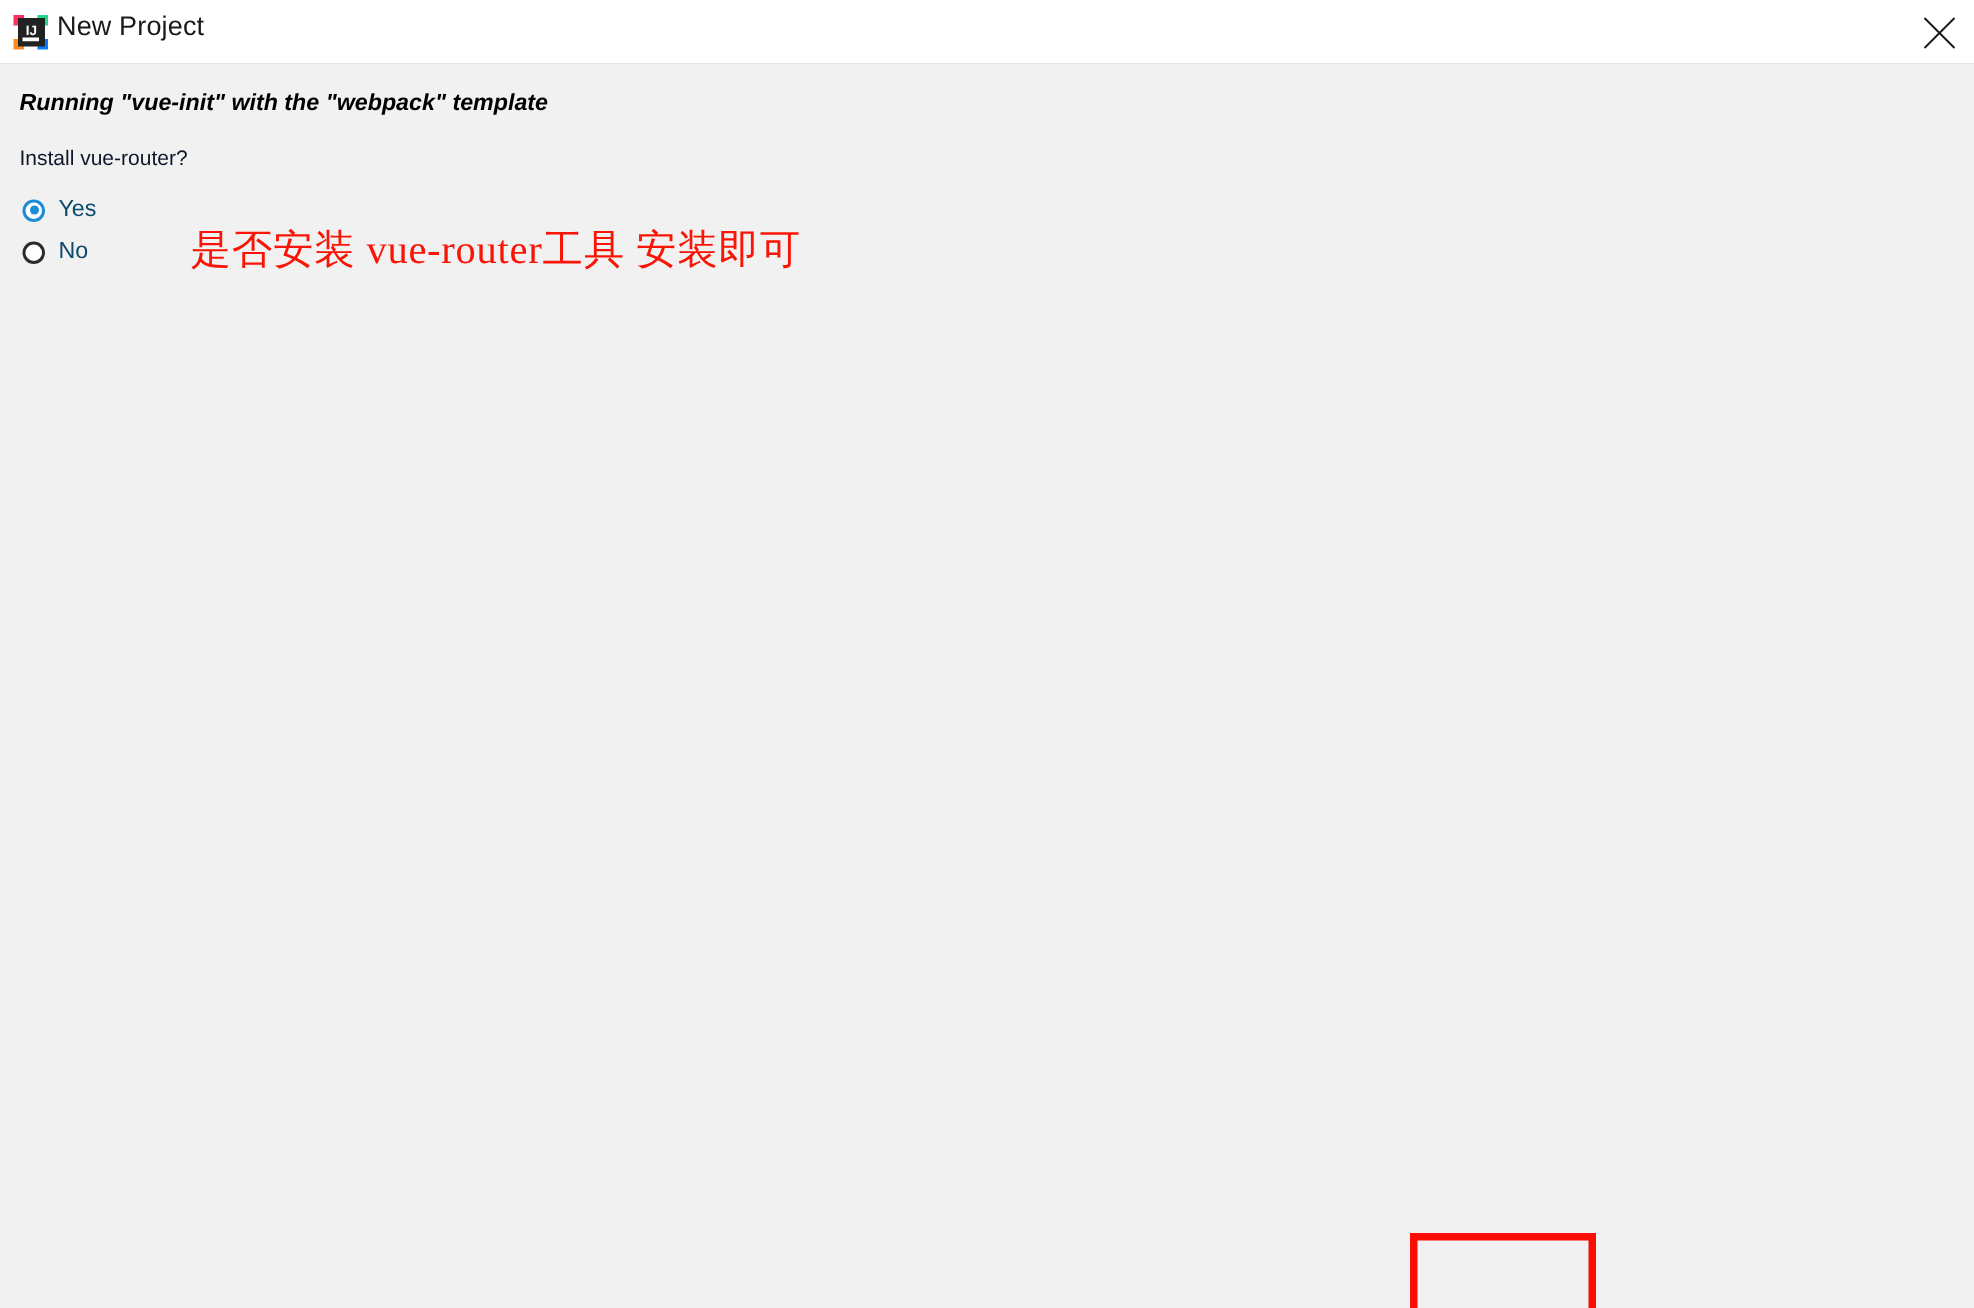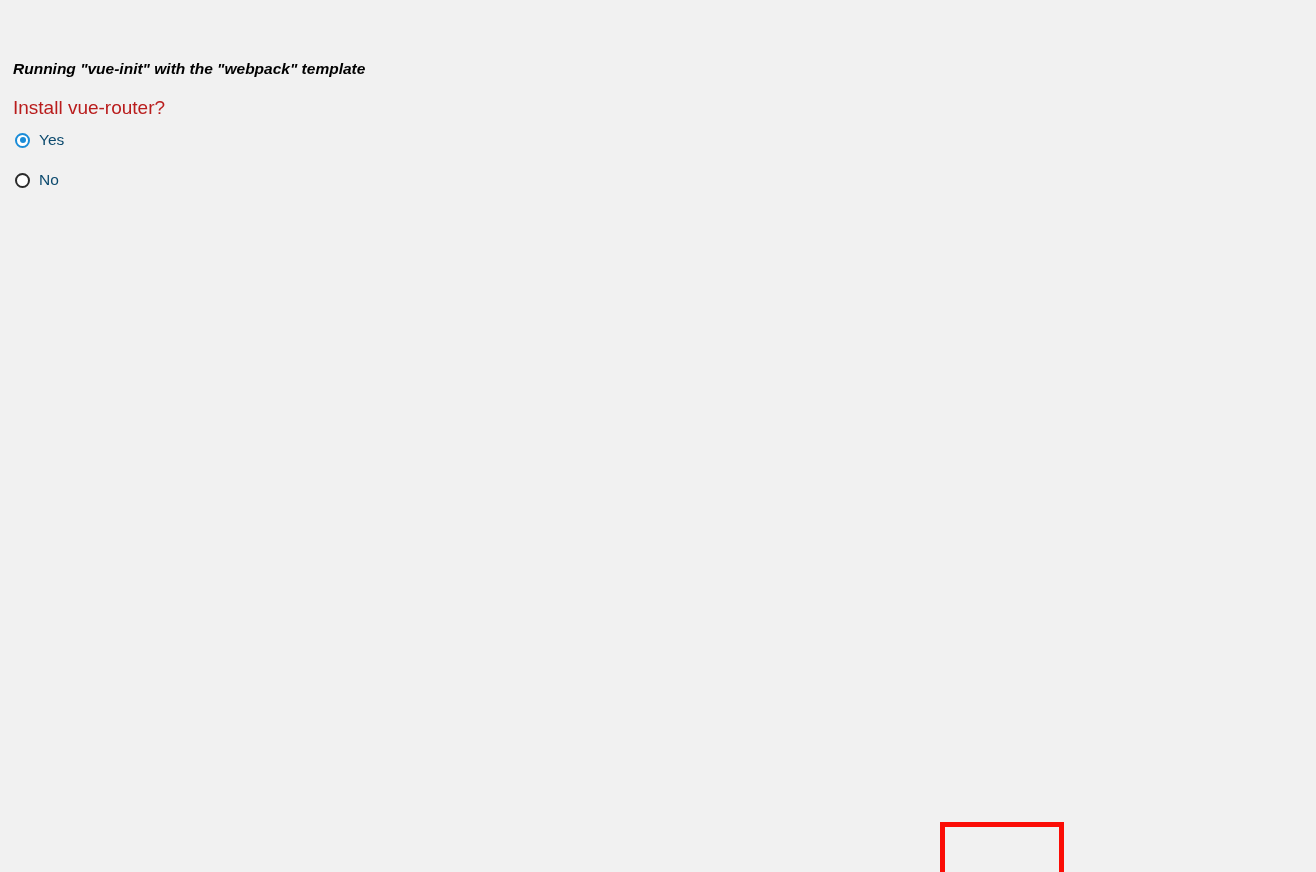--- a/index.html
+++ b/index.html
@@ -76,35 +76,35 @@
     font-size: 15.5px;
     font-style: italic;
     font-weight: bold;
     color: #000000;
     white-space: nowrap;
   }
   #question-line {
     position: absolute;
     left: 13px;
     top: 54px;
-    font-size: 19px;
-    color: #b91c1c;
+    font-size: 14px;
+    color: #0f172a;
     white-space: nowrap;
   }
 
   .radio-row {
     position: absolute;
     left: 15px;
     height: 22px;
     display: flex;
     align-items: center;
     cursor: default;
   }
   #radio-yes { top: 86px; }
-  #radio-no  { top: 126px; align-items: center; }
+  #radio-no  { top: 114px; align-items: center; }
 
   .radio-mark {
     width: 15px;
     height: 15px;
     border-radius: 50%;
     box-sizing: border-box;
     background: #ffffff;
     flex: 0 0 auto;
     position: relative;
   }
@@ -164,37 +164,63 @@
     bottom: 0;
     width: 1316px;
     height: 45px;
   }
 </style>
 </head>
 <body>
 
 <div id="dialog">
 
+  <div id="titlebar">
+
+    <div id="app-icon">
+      <svg width="25" height="25" viewBox="0 0 25 25" xmlns="http://www.w3.org/2000/svg">
+        <rect x="1" y="1" width="7" height="7" fill="#fe315d"></rect>
+        <rect x="17" y="1" width="7" height="7" fill="#21d789"></rect>
+        <rect x="1" y="17" width="7" height="7" fill="#fd8a21"></rect>
+        <rect x="17" y="17" width="7" height="7" fill="#087cfa"></rect>
+        <rect x="4" y="3" width="18" height="19" fill="#222222"></rect>
+        <text x="13" y="14" font-family="'Liberation Sans', sans-serif" font-size="9" font-weight="bold" fill="#ffffff" text-anchor="middle">IJ</text>
+        <rect x="7" y="16" width="11" height="2.5" fill="#ffffff"></rect>
+      </svg>
+    </div>
+
+    <div id="title-text">New Project</div>
+
+    <div id="close-button">
+      <span>
+        <svg width="22" height="22" viewBox="0 0 22 22" xmlns="http://www.w3.org/2000/svg">
+          <line x1="1" y1="1" x2="21" y2="21" stroke="#1a1a1a" stroke-width="1.3"></line>
+          <line x1="21" y1="1" x2="1" y2="21" stroke="#1a1a1a" stroke-width="1.3"></line>
+        </svg>
+      </span>
+    </div>
+  </div>
 
   <div id="content">
 
     <div id="running-line">Running "vue-init" with the "webpack" template</div>
 
     <div id="question-line">Install vue-router?</div>
 
     <div class="radio-row" id="radio-yes">
       <span class="radio-mark on"></span>
       <span class="radio-label">Yes</span>
     </div>
 
     <div class="radio-row" id="radio-no">
       <span class="radio-mark off"></span>
       <span class="radio-label">No</span>
     </div>
 
+    <div id="annotation-text">是否安装 vue-router工具 安装即可</div>
   </div>
 
   <div id="buttonbar">
     
     
     
     
   </div>
 
   <div id="annotation-box"></div>

